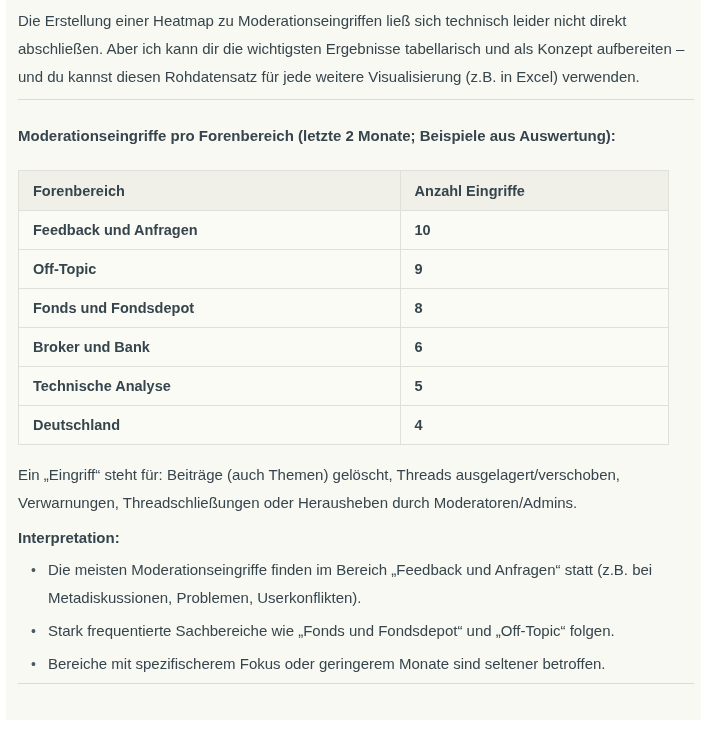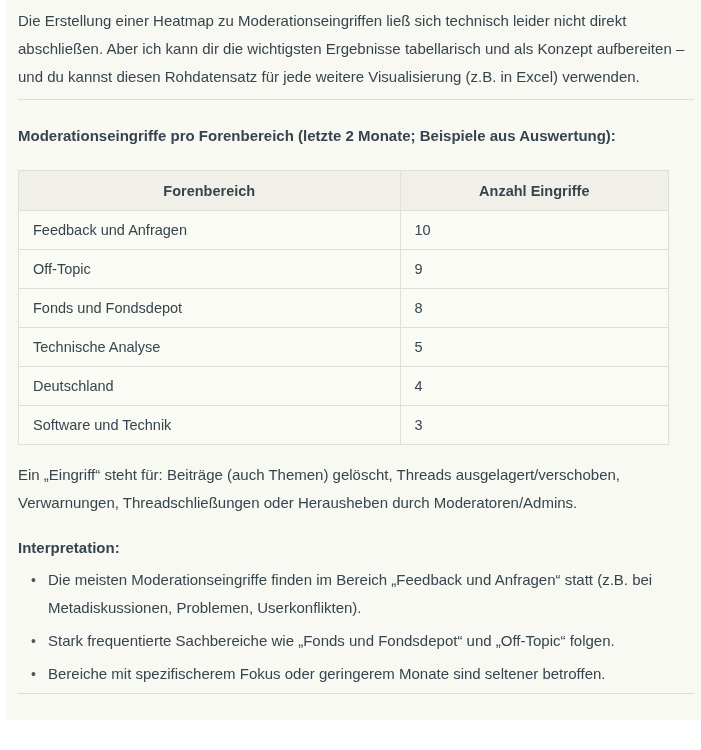--- a/index.html
+++ b/index.html
@@ -42,34 +42,35 @@
     border-collapse: collapse;
     width: 651px;
     margin-top: 20px;
     font-size: 14.5px;
     line-height: 18px;
     border: 1px solid var(--table-border);
   }
   table.mod-table th {
     background: var(--table-header-bg);
     font-weight: 700;
-    text-align: center;
+    text-align: left;
     padding: 11px 14px 10px 14px;
     border: 1px solid var(--table-row-border);
   }
   table.mod-table th:first-child { width: 58.7%; }
   table.mod-table td {
     background: var(--table-cell-bg);
     padding: 10px 14px;
     border: 1px solid var(--table-row-border);
+    font-weight: bold;
   }
   .definition { margin-top: 16px; }
   .interpretation-heading {
     font-weight: 700;
-    margin-top: 17px;
+    margin-top: 7px;
   }
   ul.bullets {
     list-style: none;
     margin-top: 4px;
   }
   ul.bullets li {
     position: relative;
     padding-left: 30px;
     margin-bottom: 5px;
   }
@@ -114,35 +115,35 @@
         <tr>
           <td>Off-Topic</td>
           <td>9</td>
         </tr>
 
         <tr>
           <td>Fonds und Fondsdepot</td>
           <td>8</td>
         </tr>
 
+        <tr>
+          <td>Broker und Bank</td>
+          <td>6</td>
+        </tr>
 
         <tr>
           <td>Technische Analyse</td>
           <td>5</td>
         </tr>
 
         <tr>
           <td>Deutschland</td>
           <td>4</td>
         </tr>
 
-        <tr>
-          <td>Software und Technik</td>
-          <td>3</td>
-        </tr>
       </tbody>
   </table>
 
   <p class="definition">Ein „Eingriff“ steht für: Beiträge (auch Themen) gelöscht, Threads ausgelagert/verschoben, Verwarnungen, Threadschließungen oder Herausheben durch Moderatoren/Admins.</p>
 
   <p class="interpretation-heading">Interpretation:</p>
 
   <ul class="bullets">
 
       <li>

